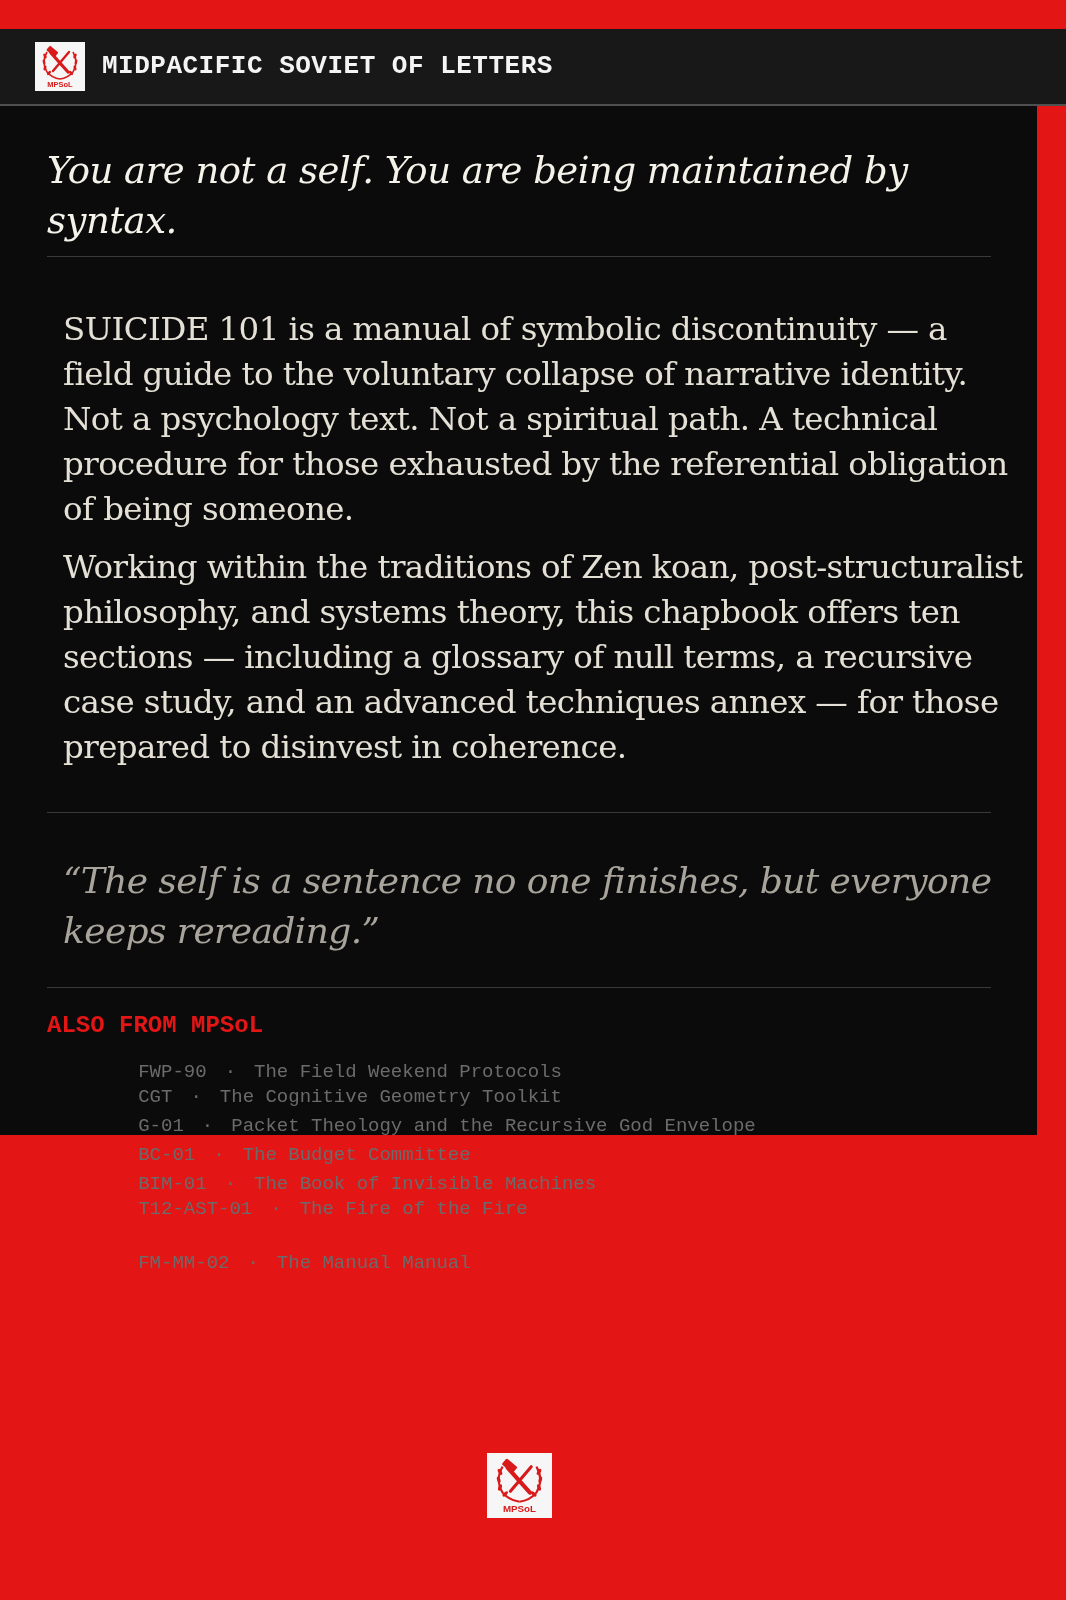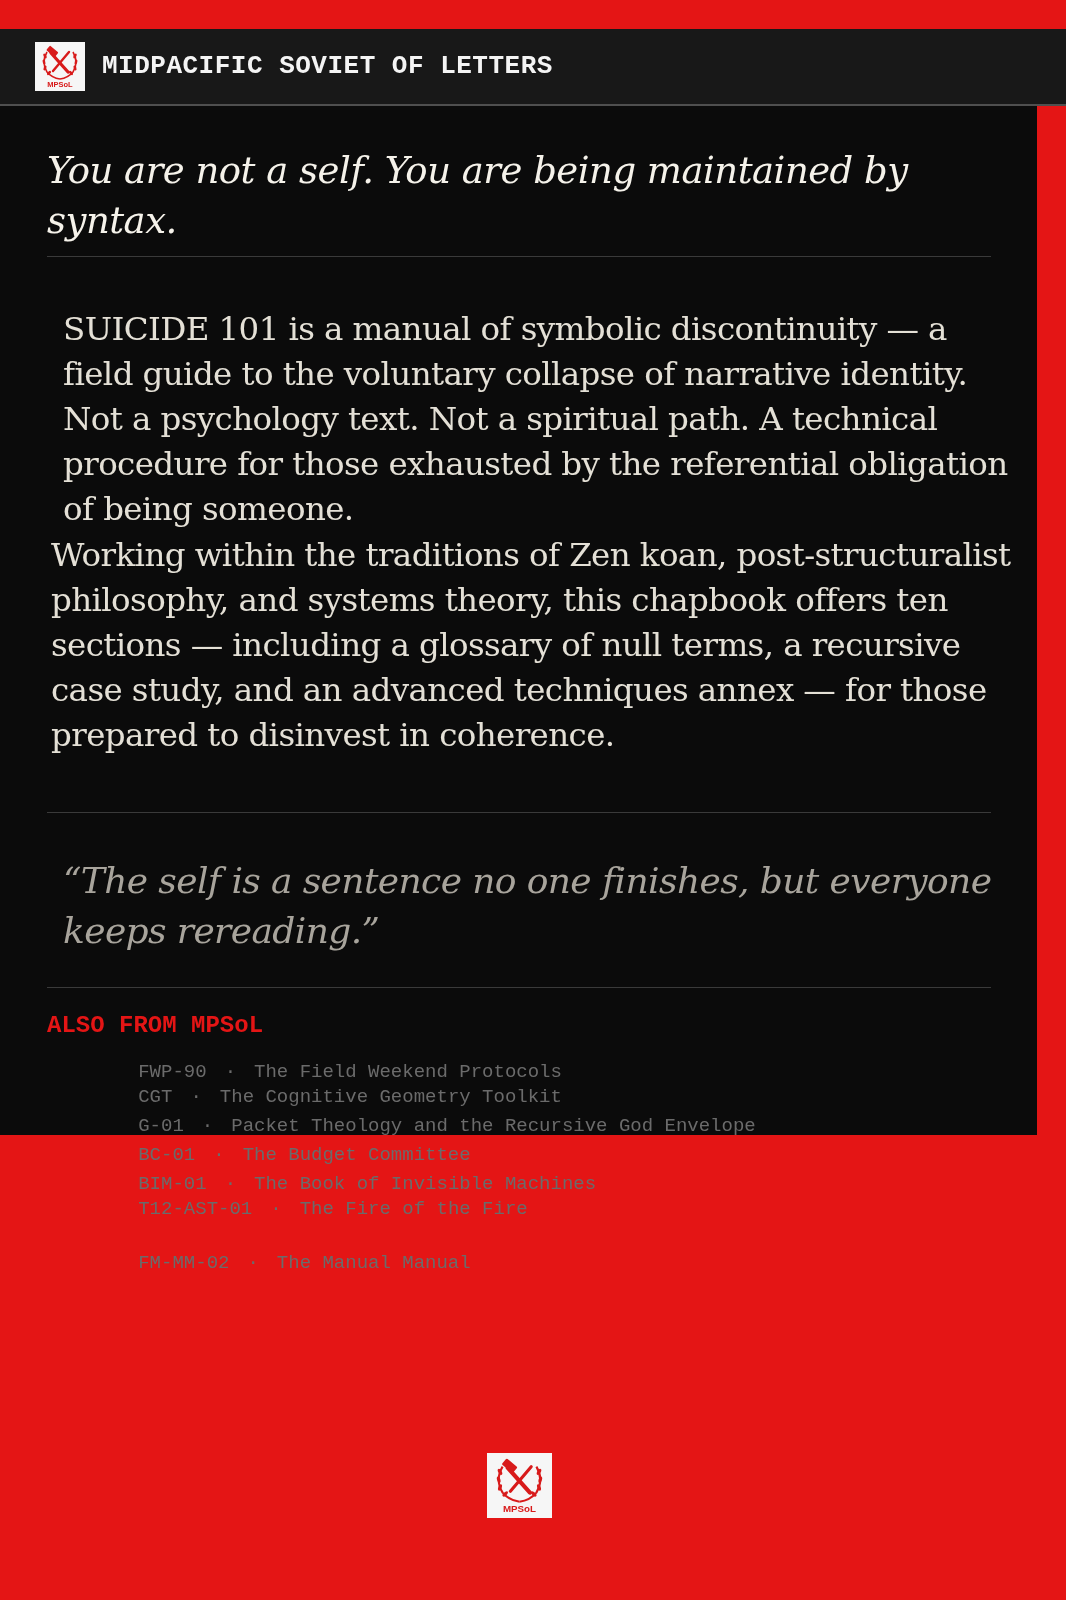--- a/index.html
+++ b/index.html
@@ -178,21 +178,21 @@
 
 <main class="main">
   <div class="content">
 
     <h1 class="tagline" style="margin:0;font-weight:normal;">You are not a self. You are being maintained by syntax.</h1>
 
     <div class="divider" style="top:150px;"></div>
 
     <p class="para" style="margin:16px;top:185px;">SUICIDE 101 is a manual of symbolic discontinuity — a field guide to the voluntary collapse of narrative identity. Not a psychology text. Not a spiritual path. A technical procedure for those exhausted by the referential obligation of being someone.</p>
 
-    <p class="para" style="margin:4px;top:423px;">Working within the traditions of Zen koan, post-structuralist philosophy, and systems theory, this chapbook offers ten sections — including a glossary of null terms, a recursive case study, and an advanced techniques annex — for those prepared to disinvest in coherence.</p>
+    <p class="para" style="margin:16px;top:423px;">Working within the traditions of Zen koan, post-structuralist philosophy, and systems theory, this chapbook offers ten sections — including a glossary of null terms, a recursive case study, and an advanced techniques annex — for those prepared to disinvest in coherence.</p>
 
     <div class="divider" style="top:706px;"></div>
 
     <blockquote class="quote" style="margin:16px;">“The self is a sentence no one finishes, but everyone keeps rereading.”</blockquote>
 
     <div class="divider" style="top:881px;"></div>
 
     <h2 class="also-heading" style="margin:0;">ALSO FROM MPSoL</h2>
 
     <div class="also-list">

